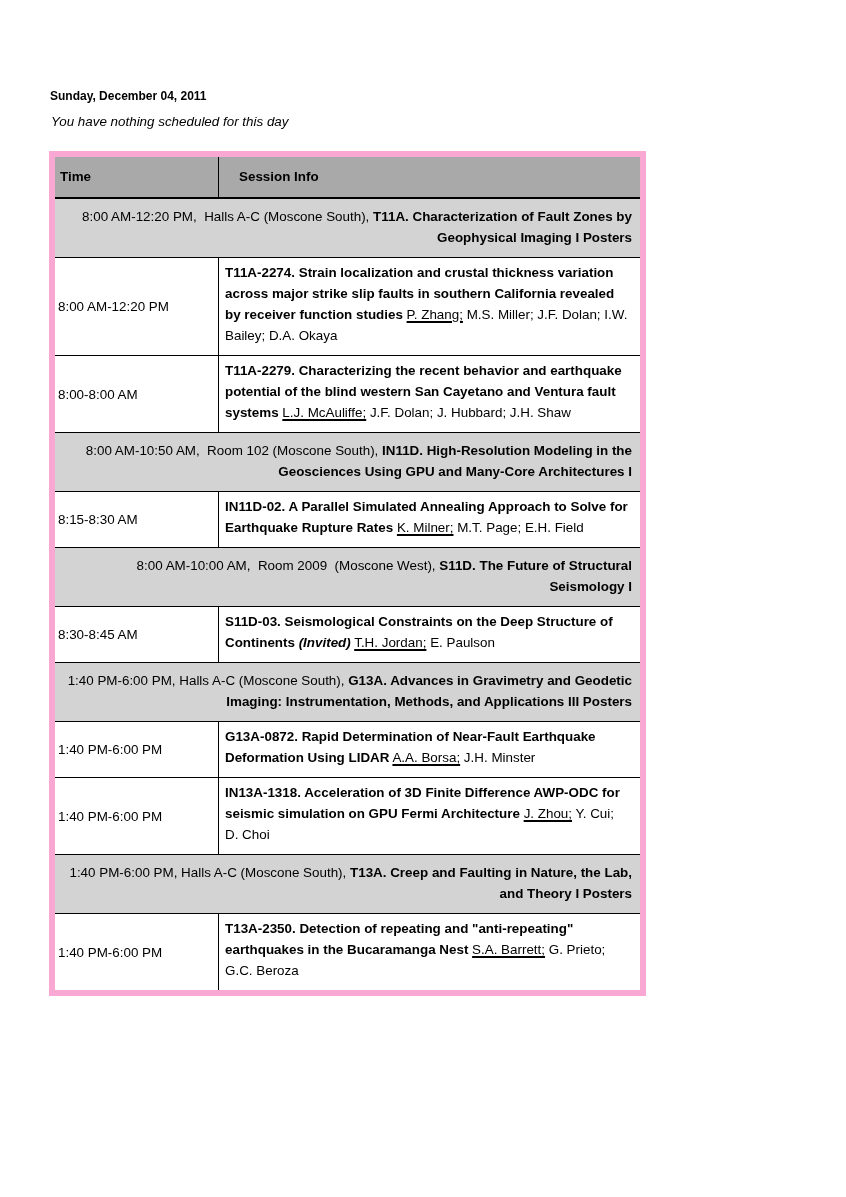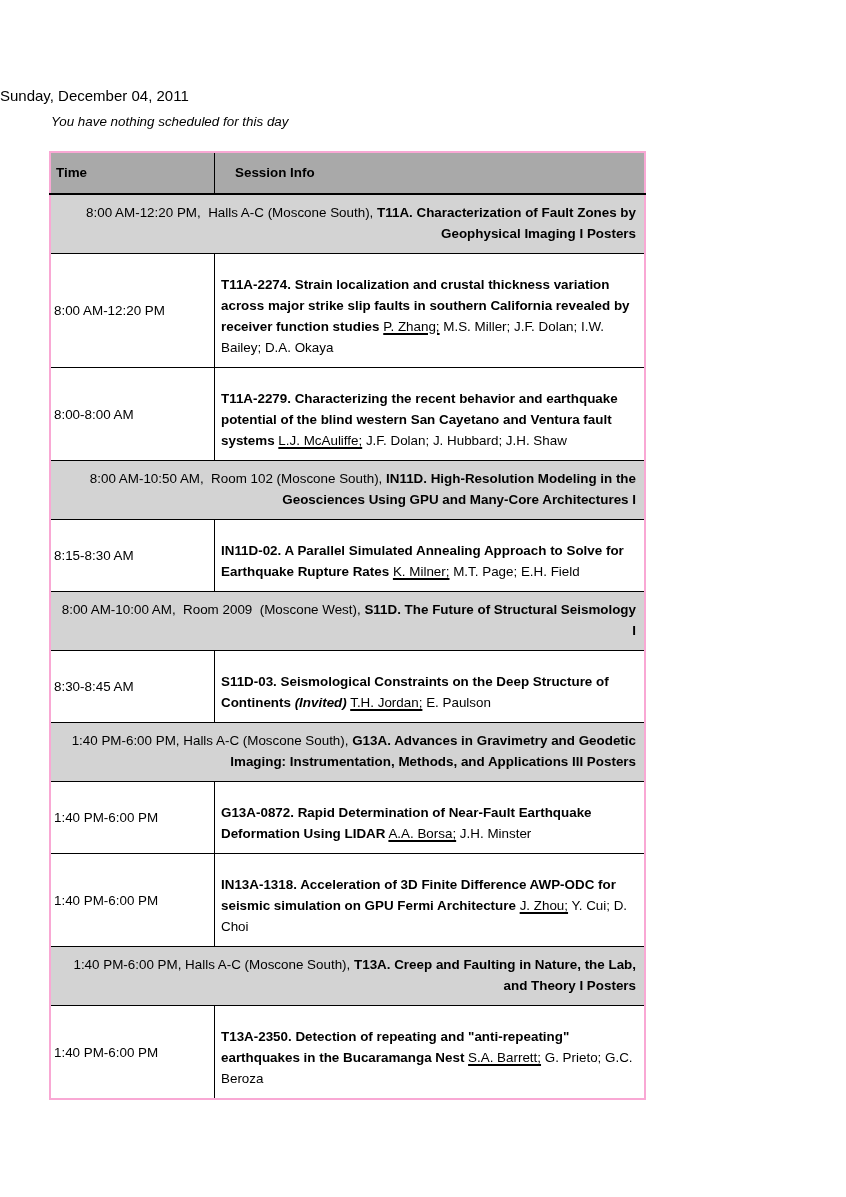--- a/index.html
+++ b/index.html
@@ -11,36 +11,37 @@
     font-size: 13.4px;
   }
   .page {
     position: relative;
     width: 846px;
     height: 1197px;
     background: #ffffff;
     overflow: hidden;
   }
   .day-heading {
-    font-size: 15px;
-    font-weight: normal;
+    margin-left: 50px;
+    font-size: 12px;
+    font-weight: bold;
     line-height: 16px;
   }
   .day-heading.sunday { padding-top: 88px; }
   .day-heading.monday { margin-top: 36px; }
   .day-note {
     margin: 10px 0 0 51px;
     font-style: italic;
     line-height: 16px;
   }
   table.schedule {
     margin: 21px 0 0 49px;
     width: 597px;
     border-collapse: collapse;
-    border: 2px solid #f9a8d4;
+    border: 6px solid #f9a8d4;
     table-layout: fixed;
   }
   th, td {
     border: 1px solid #000000;
     font-size: 13.4px;
     text-align: left;
     vertical-align: middle;
   }
   th {
     background: #a9a9a9;
@@ -57,21 +58,21 @@
     padding: 7px 8px 9px 4px;
     white-space: pre-wrap;
     text-align: right;
   }
   .group-cell b { font-weight: bold; }
   .time-cell {
     padding: 4px 2px 4px 3px;
     vertical-align: middle;
   }
   .info-cell {
-    padding: 20px 11px 9px 6px;
+    padding: 4px 11px 9px 6px;
     margin-left: 12px;
   }
   .info-cell b { font-weight: bold; }
   .invited { font-style: italic; font-weight: bold; }
   .presenter {
     text-decoration: underline;
     text-decoration-thickness: 1.5px;
     text-underline-offset: 2px;
   }
 </style>

